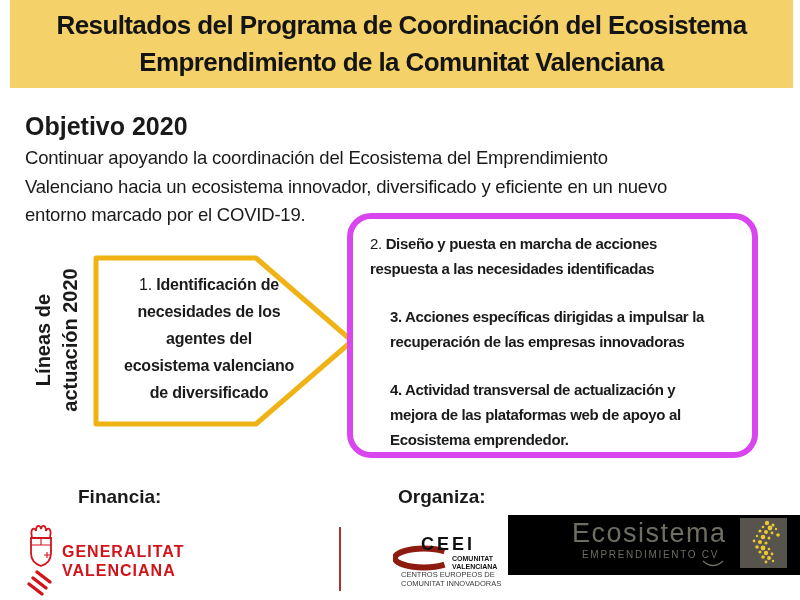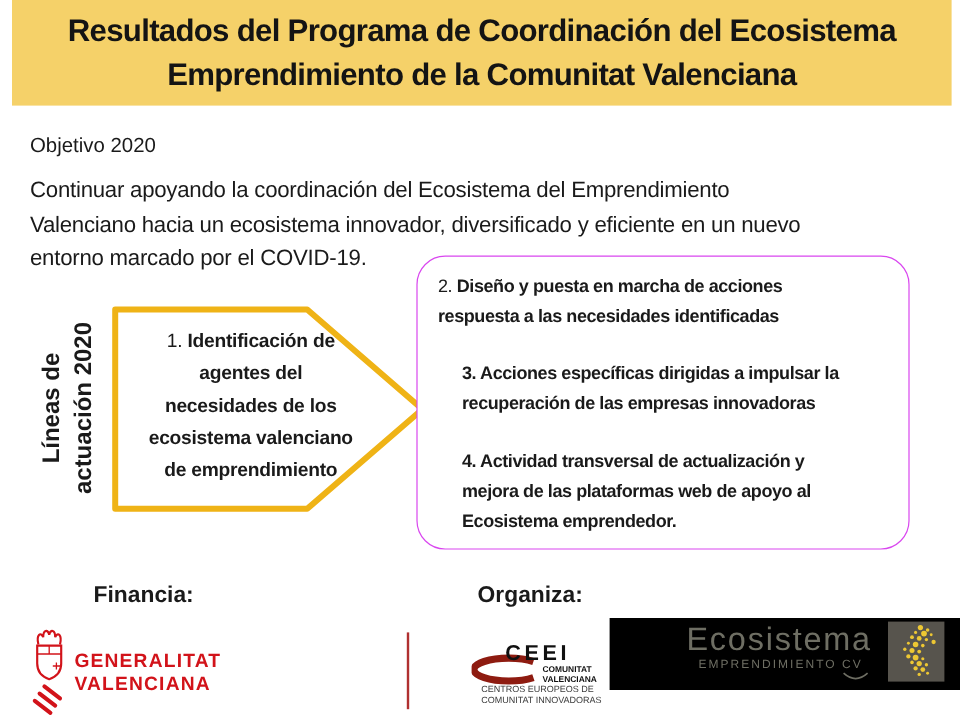--- a/index.html
+++ b/index.html
@@ -6,39 +6,39 @@
   .slide{position:relative;width:800px;height:600px;background:#fff;overflow:hidden;
          font-family:"Liberation Sans",sans-serif;color:#1a1a1a;}
 
   
   .title-band{position:absolute;left:10px;top:0;width:783px;height:88px;background:#F5D169;
               display:flex;flex-direction:column;align-items:center;justify-content:center;}
   .title-line{font-size:26px;line-height:37px;font-weight:700;letter-spacing:-0.6px;
               color:#141414;white-space:nowrap;}
 
   
-  .obj-heading{position:absolute;left:25px;top:112px;font-size:17px;font-weight:400;}
+  .obj-heading{position:absolute;left:25px;top:112px;font-size:25px;font-weight:700;}
   .obj-body{position:absolute;left:25px;top:144px;font-size:18.5px;line-height:28.5px;letter-spacing:-0.2px;}
   .obj-body div{white-space:nowrap;}
 
   
   .vlabel{position:absolute;left:-38px;top:313px;width:190px;height:54px;transform:rotate(-90deg);
           text-align:center;font-size:20px;font-weight:700;line-height:27px;}
   .vlabel div{white-space:nowrap;}
 
   
   .arrow-svg{position:absolute;left:93px;top:255px;}
   .arrow-text{position:absolute;left:95px;top:271px;width:228px;text-align:center;
               font-size:16px;font-weight:700;line-height:27px;letter-spacing:-0.2px;}
   .arrow-text div{white-space:nowrap;}
   .num{font-weight:400;}
 
   
   .actions-box{position:absolute;left:347px;top:213px;width:411px;height:245px;box-sizing:border-box;
-               border:1px solid #d946ef;border-radius:24px;background:#fff;padding:12px 0 0 17px;}
+               border:6px solid #d946ef;border-radius:24px;background:#fff;padding:12px 0 0 17px;}
   .action-item{font-size:15px;font-weight:700;line-height:25px;letter-spacing:-0.35px;}
   .action-item + .action-item{margin-top:23px;margin-left:20px;}
   .action-item div{white-space:nowrap;}
   .action-item.bold-num .num{font-weight:700;}
 
   
   .footer-label{position:absolute;top:486px;font-size:19px;font-weight:700;}
   .label-financia{left:78px;}
   .label-organiza{left:398px;}
 
@@ -89,24 +89,24 @@
   <div class="vlabel">
     <div>Líneas de</div>
     <div>actuación 2020</div>
   </div>
 
   <svg class="arrow-svg" width="264" height="172" viewBox="0 0 264 172">
     <polygon points="3,3 163,3 259,86 163,169 3,169" fill="#ffffff" stroke="#EFB316" stroke-width="5" stroke-linejoin="round"></polygon>
   </svg>
   <div class="arrow-text">
     <div><span class="num">1.</span> <span>Identificación de</span></div>
+    <div>necesidades de los</div>
     <div>agentes del</div>
-    <div>necesidades de los</div>
     <div>ecosistema valenciano</div>
-    <div>de emprendimiento</div>
+    <div>de diversificado</div>
   </div>
 
   <div class="actions-box">
     <div class="action-item">
       <div><span class="num">2.</span> <span>Diseño y puesta en marcha de acciones</span></div>
       <div>respuesta a las necesidades identificadas</div>
     </div>
     <div class="action-item bold-num">
       <div><span class="num">3.</span> <span>Acciones específicas dirigidas a impulsar la</span></div>
       <div>recuperación de las empresas innovadoras</div>

